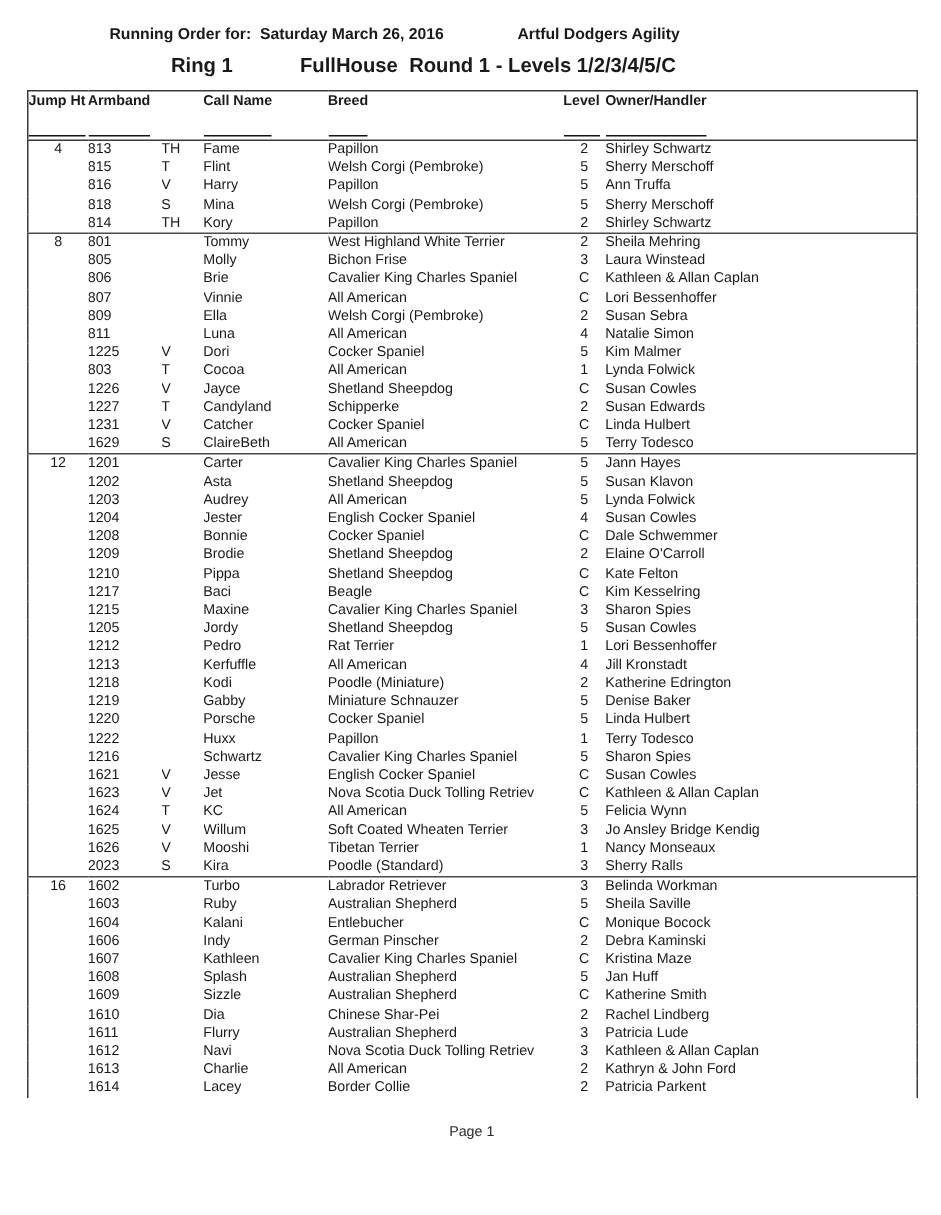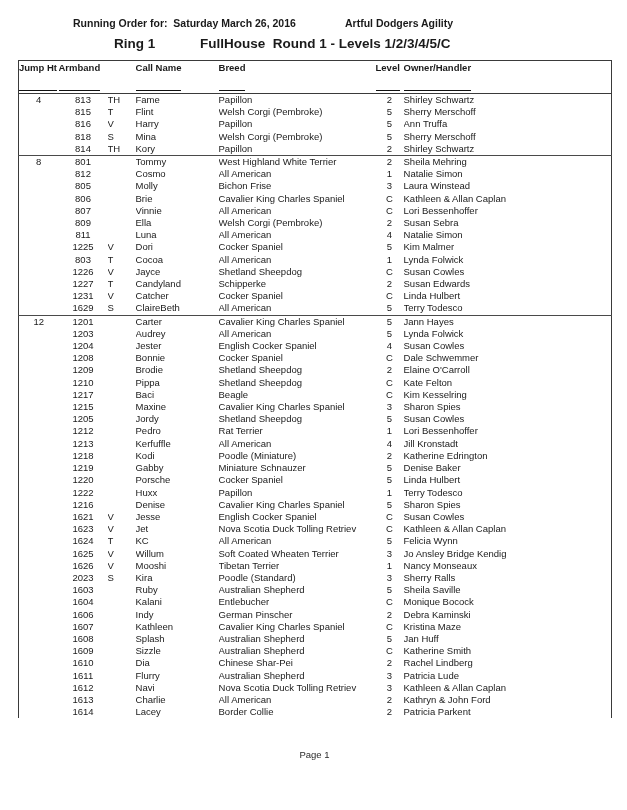--- a/index.html
+++ b/index.html
@@ -28,21 +28,21 @@
   table.ro thead th .hl { display:inline-block; border-bottom:1.5px solid #111; padding-bottom:17px; }
   th.h-jump    { padding-left:4px; }
   th.h-armband { padding-left:15px; }
   th.h-owner   { padding-left:7px; }
 
   table.ro td {
     font-size:9.5px; line-height:12.2px; height:12.2px; padding:0;
     white-space:nowrap; overflow:hidden; vertical-align:middle;
   }
   td.c-jump  { text-align:center; }
-  td.c-anum  { text-align:center; padding-right:2px; }
+  td.c-anum  { text-align:left; padding-right:2px; }
   td.c-atag  { padding-left:4px; }
   td.c-breed { padding-left:2px;margin-left:34px; }
   td.c-level { text-align:center; }
   td.c-owner { padding-left:7px; }
   tr.group-sep td { border-top:1px solid #4a4a4a; }
 
   .page-footer {
     position:absolute; left:18px; top:749px; width:593px;
     text-align:center; font-size:9.5px; color:#2a2a2a;
   }
@@ -128,29 +128,20 @@
     <td class="c-jump">8</td>
     <td class="c-anum">801</td>
     <td class="c-atag"></td>
     <td class="c-call">Tommy</td>
     <td class="c-breed">West Highland White Terrier</td>
     <td class="c-level">2</td>
     <td class="c-owner">Sheila Mehring</td>
   </tr>
         <tr class="row">
     <td class="c-jump"></td>
-    <td class="c-anum">812</td>
-    <td class="c-atag"></td>
-    <td class="c-call">Cosmo</td>
-    <td class="c-breed">All American</td>
-    <td class="c-level">1</td>
-    <td class="c-owner">Natalie Simon</td>
-  </tr>
-        <tr class="row">
-    <td class="c-jump"></td>
     <td class="c-anum">805</td>
     <td class="c-atag"></td>
     <td class="c-call">Molly</td>
     <td class="c-breed">Bichon Frise</td>
     <td class="c-level">3</td>
     <td class="c-owner">Laura Winstead</td>
   </tr>
         <tr class="row">
     <td class="c-jump"></td>
     <td class="c-anum">806</td>
@@ -245,20 +236,29 @@
     <td class="c-jump">12</td>
     <td class="c-anum">1201</td>
     <td class="c-atag"></td>
     <td class="c-call">Carter</td>
     <td class="c-breed">Cavalier King Charles Spaniel</td>
     <td class="c-level">5</td>
     <td class="c-owner">Jann Hayes</td>
   </tr>
         <tr class="row">
     <td class="c-jump"></td>
+    <td class="c-anum">1202</td>
+    <td class="c-atag"></td>
+    <td class="c-call">Asta</td>
+    <td class="c-breed">Shetland Sheepdog</td>
+    <td class="c-level">5</td>
+    <td class="c-owner">Susan Klavon</td>
+  </tr>
+        <tr class="row">
+    <td class="c-jump"></td>
     <td class="c-anum">1203</td>
     <td class="c-atag"></td>
     <td class="c-call">Audrey</td>
     <td class="c-breed">All American</td>
     <td class="c-level">5</td>
     <td class="c-owner">Lynda Folwick</td>
   </tr>
         <tr class="row">
     <td class="c-jump"></td>
     <td class="c-anum">1204</td>
@@ -373,21 +373,21 @@
     <td class="c-atag"></td>
     <td class="c-call">Huxx</td>
     <td class="c-breed">Papillon</td>
     <td class="c-level">1</td>
     <td class="c-owner">Terry Todesco</td>
   </tr>
         <tr class="row">
     <td class="c-jump"></td>
     <td class="c-anum">1216</td>
     <td class="c-atag"></td>
-    <td class="c-call">Denise</td>
+    <td class="c-call">Schwartz</td>
     <td class="c-breed">Cavalier King Charles Spaniel</td>
     <td class="c-level">5</td>
     <td class="c-owner">Sharon Spies</td>
   </tr>
         <tr class="row">
     <td class="c-jump"></td>
     <td class="c-anum">1621</td>
     <td class="c-atag">V</td>
     <td class="c-call">Jesse</td>
     <td class="c-breed">English Cocker Spaniel</td>
@@ -432,20 +432,29 @@
   </tr>
         <tr class="row">
     <td class="c-jump"></td>
     <td class="c-anum">2023</td>
     <td class="c-atag">S</td>
     <td class="c-call">Kira</td>
     <td class="c-breed">Poodle (Standard)</td>
     <td class="c-level">3</td>
     <td class="c-owner">Sherry Ralls</td>
   </tr>
+        <tr class="row group-sep">
+    <td class="c-jump">16</td>
+    <td class="c-anum">1602</td>
+    <td class="c-atag"></td>
+    <td class="c-call">Turbo</td>
+    <td class="c-breed">Labrador Retriever</td>
+    <td class="c-level">3</td>
+    <td class="c-owner">Belinda Workman</td>
+  </tr>
         <tr class="row">
     <td class="c-jump"></td>
     <td class="c-anum">1603</td>
     <td class="c-atag"></td>
     <td class="c-call">Ruby</td>
     <td class="c-breed">Australian Shepherd</td>
     <td class="c-level">5</td>
     <td class="c-owner">Sheila Saville</td>
   </tr>
         <tr class="row">

